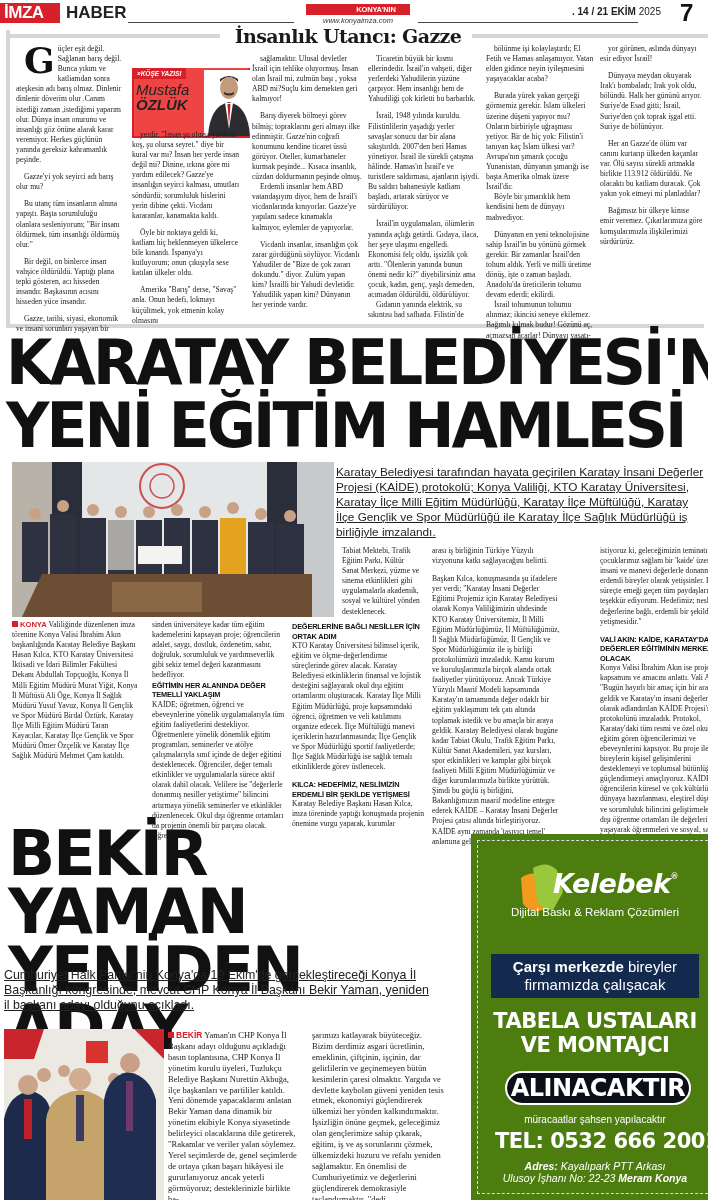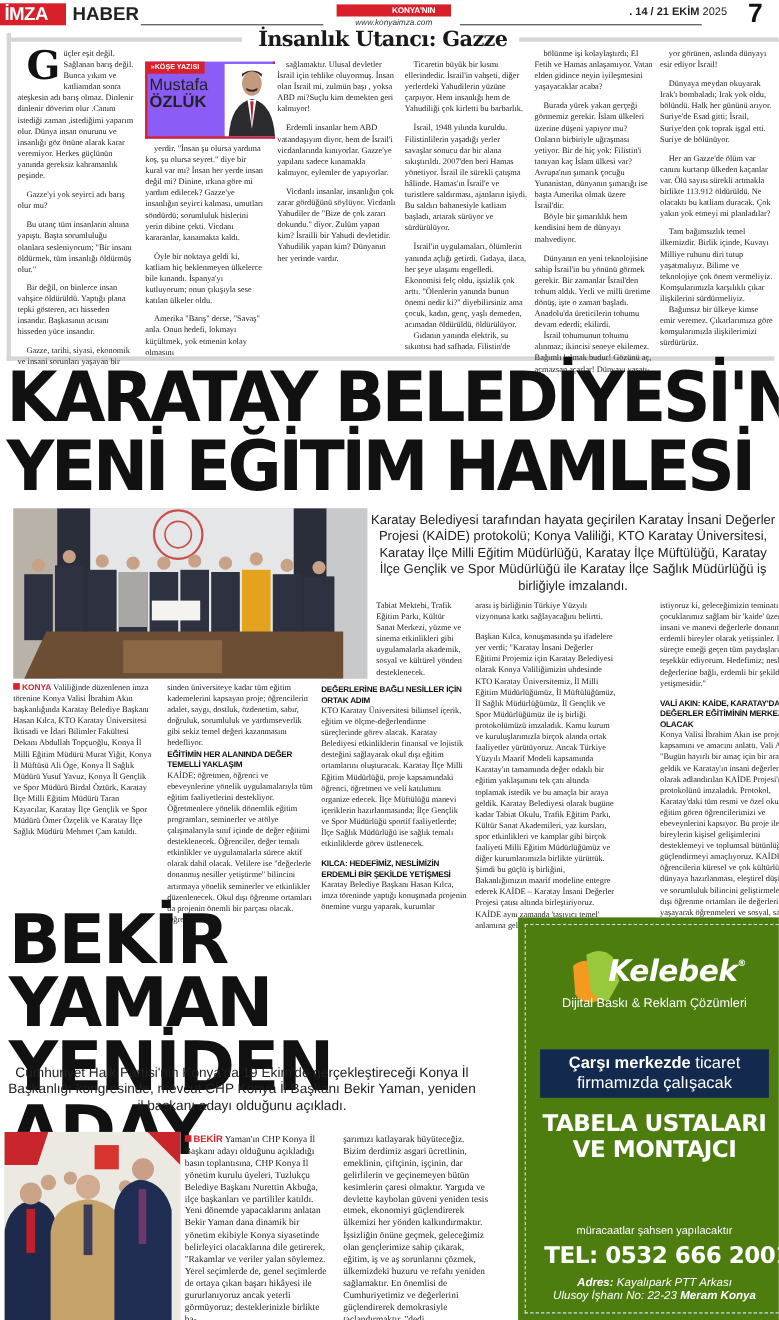--- a/index.html
+++ b/index.html
@@ -22,34 +22,34 @@
 
   
   .col-article { position: absolute; left: 6px; top: 30px; width: 698px; height: 298px; background: #fff; border-left: 4px solid #d6d6d6; border-bottom: 4px solid #d6d6d6; }
   .col-article .top-rule-l { position: absolute; left: 0; top: 4px; width: 210px; height: 4px; background: #d6d6d6; }
   .col-article .top-rule-r { position: absolute; left: 462px; top: 4px; width: 236px; height: 4px; background: #d6d6d6; }
   .col-title { position: absolute; left: 218px; top: -5px; width: 240px; text-align: center; font-family: "DejaVu Serif", serif; font-weight: 700; font-size: 19px; letter-spacing: -0.6px; color: #1a1a1a; }
   .col-text { position: absolute; font-size: 7.6px; line-height: 10.1px; color: #222; text-align: left; }
   .col-text p { text-indent: 8px; margin-bottom: 7px; }
   .col-text p.tight { margin-bottom: 0; }
   .dropcap { float: left; font-family: "DejaVu Serif", serif; font-weight: 700; font-size: 36px; line-height: 30px; margin: 1px 3px 0 8px; color: #111; }
-  .author-box { position: absolute; left: 122px; top: 26px; width: 118px; height: 70px; background: #8b5cf6; border: 2px solid #d8202a; border-top: none; }
+  .author-box { position: absolute; left: 122px; top: 38px; width: 118px; height: 70px; background: #ef4444; border: 2px solid #d8202a; border-top: none; font-style: italic; }
   .author-tag { position: absolute; left: 0; top: 0; width: 52px; height: 11px; background: #d8202a; color: #fff; font-family: "Liberation Sans", sans-serif; font-weight: 700; font-size: 6.5px; line-height: 11px; padding-left: 3px; }
   .author-name { position: absolute; left: 2px; top: 14px; font-family: "Liberation Sans", sans-serif; font-size: 15px; line-height: 15px; color: #222; }
   .author-name .last { font-weight: 700; }
   .author-photo { position: absolute; left: 70px; top: 2px; width: 46px; height: 66px; }
 
   
   .big-head { position: absolute; left: 6px; width: 700px; font-family: "DejaVu Sans", sans-serif; font-weight: 900; color: #111; text-transform: none; letter-spacing: -3px; }
   .head-karatay { top: 330px; font-size: 60px; line-height: 60px; transform: scaleY(1.05); transform-origin: top left; }
   .head-karatay .line { display: block; white-space: nowrap; }
   .head-karatay .line2 { font-size: 60px; }
   .head-bekir { top: 825px; left: 8px; width: 420px; font-size: 62px; line-height: 58px; letter-spacing: -2px; }
 
-  .deck { position: absolute; font-family: "Liberation Sans", sans-serif; color: #222; text-align: center; }
+  .deck { position: absolute; font-family: "Liberation Sans", sans-serif; color: #222; text-align: left; text-decoration: underline; }
   .deck-karatay { left: 336px; top: 465px; width: 370px; font-size: 11.8px; line-height: 15px; }
   .deck-bekir { left: 4px; top: 968px; width: 432px; font-size: 12.4px; line-height: 15px; }
 
   
   .photo { position: absolute; overflow: hidden; }
   .photo-karatay { left: 12px; top: 462px; width: 322px; height: 155px; background: #cfd3d6; }
   .photo-bekir { left: 4px; top: 1029px; width: 160px; height: 171px; background: #e7e3dc; }
 
   
   .body-text { position: absolute; font-size: 7.6px; line-height: 10.1px; color: #222; }
@@ -121,41 +121,41 @@
     <p>Bir değil, on binlerce insan vahşice öldürüldü. Yaptığı plana tepki gösteren, acı hisseden insandır. Başkasının acısını hisseden yüce insandır.</p>
     <p>Gazze, tarihi, siyasi, ekonomik ve insani sorunları yaşayan bir</p>
   </div>
   <div class="col-text" style="left:122px; top:100px; width:108px;">
     <p>yerdir. "İnsan şu olursa yardıma koş, şu olursa seyret." diye bir kural var mı? İnsan her yerde insan değil mi? Dinine, ırkına göre mi yardım edilecek? Gazze'ye insanlığın seyirci kalması, umutları söndürdü; sorumluluk hislerini yerin dibine çekti. Vicdanı kararanlar, kanamakta kaldı.</p>
     <p>Öyle bir noktaya geldi ki, katliam hiç beklenmeyen ülkelerce bile kınandı. İspanya'yı kutluyorum; onun çıkışıyla sese katılan ülkeler oldu.</p>
     <p>Amerika "Barış" derse, "Savaş" anla. Onun hedefi, lokmayı küçültmek, yok etmenin kolay olmasını</p>
   </div>
   <div class="col-text" style="left:242px; top:24px; width:110px;">
     <p>sağlamaktır. Ulusal devletler İsrail için tehlike oluyormuş. İnsan olan İsrail mi, zulmün başı , yoksa ABD mi?Suçlu kim demekten geri kalmıyor!</p>
+    <p class="tight">Barış diyerek bölmeyi görev bilmiş; topraklarını geri almayı ilke edinmiştir. Gazze'nin coğrafi konumunu kendine ticaret üssü görüyor. Oteller, kumarhaneler kurmak peşinde... Kısaca insanlık, cüzdan doldurmanın peşinde olmuş.</p>
     <p>Erdemli insanlar hem ABD vatandaşıyım diyor, hem de İsrail'i vicdanlarında kınıyorlar. Gazze'ye yapılanı sadece kınamakla kalmıyor, eylemler de yapıyorlar.</p>
     <p>Vicdanlı insanlar, insanlığın çok zarar gördüğünü söylüyor. Vicdanlı Yahudiler de "Bize de çok zararı dokundu." diyor. Zulüm yapan kim? İsrailli bir Yahudi devletidir. Yahudilik yapan kim? Dünyanın her yerinde vardır.</p>
   </div>
   <div class="col-text" style="left:358px; top:24px; width:112px;">
     <p>Ticaretin büyük bir kısmı ellerindedir. İsrail'in vahşeti, diğer yerlerdeki Yahudilerin yüzüne çarpıyor. Hem insanlığı hem de Yahudiliği çok kirletti bu barbarlık.</p>
     <p>İsrail, 1948 yılında kuruldu. Filistinlilerin yaşadığı yerler savaşlar sonucu dar bir alana sıkıştırıldı. 2007'den beri Hamas yönetiyor. İsrail ile sürekli çatışma hâlinde. Hamas'ın İsrail'e ve turistlere saldırması, ajanların işiydi. Bu saldırı bahanesiyle katliam başladı, artarak sürüyor ve sürdürülüyor.</p>
     <p class="tight">İsrail'in uygulamaları, ölümlerin yanında açlığı getirdi. Gıdaya, ilaca, her şeye ulaşımı engelledi. Ekonomisi felç oldu, işsizlik çok arttı. "Ölenlerin yanında bunun önemi nedir ki?" diyebilirsiniz ama çocuk, kadın, genç, yaşlı demeden, acımadan öldürüldü, öldürülüyor.</p>
     <p>Gıdanın yanında elektrik, su sıkıntısı had safhada. Filistin'de</p>
   </div>
   <div class="col-text" style="left:476px; top:14px; width:108px;">
     <p>bölünme işi kolaylaştırdı; El Fetih ve Hamas anlaşamıyor. Vatan elden gidince neyin iyileşmesini yaşayacaklar acaba?</p>
     <p class="tight">Burada yürek yakan gerçeği görmemiz gerekir. İslam ülkeleri üzerine düşeni yapıyor mu? Onların birbiriyle uğraşması yetiyor. Bir de hiç yok: Filistin'i tanıyan kaç İslam ülkesi var? Avrupa'nın şımarık çocuğu Yunanistan, dünyanın şımarığı ise başta Amerika olmak üzere İsrail'dir.</p>
     <p>Böyle bir şımarıklık hem kendisini hem de dünyayı mahvediyor.</p>
     <p class="tight">Dünyanın en yeni teknolojisine sahip İsrail'in bu yönünü görmek gerekir. Bir zamanlar İsrail'den tohum aldık. Yerli ve milli üretime dönüş, işte o zaman başladı. Anadolu'da üreticilerin tohumu devam ederdi; ekilirdi.</p>
     <p>İsrail tohumunun tohumu alınmaz; ikincisi seneye ekilemez. Bağımlı kılmak budur! Gözünü aç, açmazsan açarlar! Dünyayı yaşatı-</p>
   </div>
   <div class="col-text" style="left:590px; top:14px; width:104px;">
     <p>yor görünen, aslında dünyayı esir ediyor İsrail!</p>
     <p>Dünyaya meydan okuyarak Irak'ı bombaladı; Irak yok oldu, bölündü. Halk her gününü arıyor. Suriye'de Esad gitti; İsrail, Suriye'den çok toprak işgal etti. Suriye de bölünüyor.</p>
     <p>Her an Gazze'de ölüm var canını kurtarıp ülkeden kaçanlar var. Ölü sayısı sürekli artmakla birlikte 113.912 öldürüldü. Ne olacaktı bu katliam duracak. Çok yakın yok etmeyi mi planladılar?</p>
-    <p class="tight">Tam bağımsızlık temel ilkemizdir. Birlik içinde, Kuvayı Milliye ruhunu diri tutup yaşatmalıyız. Bilime ve teknolojiye çok önem vermeliyiz. Komşularımızla karşılıklı çıkar ilişkilerini sürdürmeliyiz.</p>
     <p>Bağımsız bir ülkeye kimse emir veremez. Çıkarlarımıza göre komşularımızla ilişkilerimizi sürdürürüz.</p>
   </div>
 </section>
 
 <h2 class="big-head head-karatay">
   <span class="line">KARATAY BELEDİYESİ'NDEN</span>
   <span class="line line2">YENİ EĞİTİM HAMLESİ</span>
 </h2>
 
 <svg class="photo photo-karatay" viewBox="0 0 322 155" preserveAspectRatio="none">
@@ -263,26 +263,27 @@
 
 <aside class="ad">
   <div class="ad-border"></div>
   <svg class="ad-logo" viewBox="0 0 170 56">
     <path d="M6 20 q10 -8 22 -2 l12 18 l-12 16 q-12 4 -20 -6z" fill="#f39a1f"></path>
     <path d="M18 10 q14 -8 24 2 l6 22 l-10 18 q-12 0 -16 -10z" fill="#9ac83c"></path>
   </svg>
   <div class="ad-brand"><span>Kelebek</span><sup>®</sup></div>
   <div class="ad-tagline">Dijital Baskı &amp; Reklam Çözümleri</div>
   <div class="ad-band">
-    <b>Çarşı merkezde</b><span> ticaret</span><br>
+    <b>Çarşı merkezde</b><span> bireyler</span><br>
     <span>firmamızda çalışacak</span>
   </div>
   <div class="ad-big">
     <span>TABELA USTALARI</span><br>
     <span>VE MONTAJCI</span>
   </div>
+  <div class="ad-pill">ALINACAKTIR</div>
   <div class="ad-small">müracaatlar şahsen yapılacaktır</div>
   <div class="ad-tel">TEL: 0532 666 2001</div>
   <div class="ad-addr">
     <b>Adres:</b><span> Kayalıpark PTT Arkası</span><br>
     <span>Ulusoy İşhanı No: 22-23 </span><b>Meram Konya</b>
   </div>
 </aside>
 
 </body></html>

